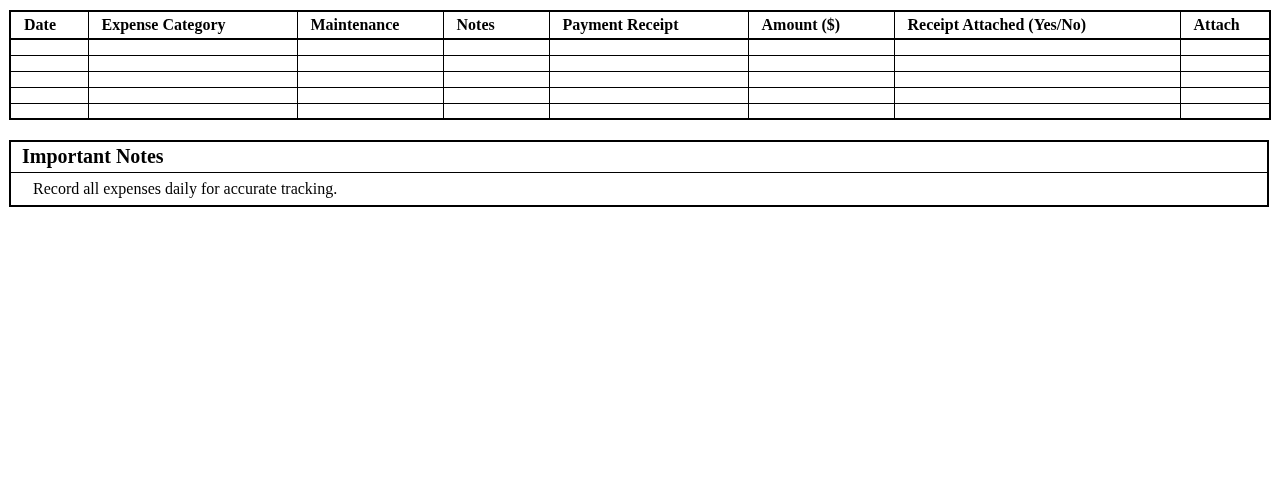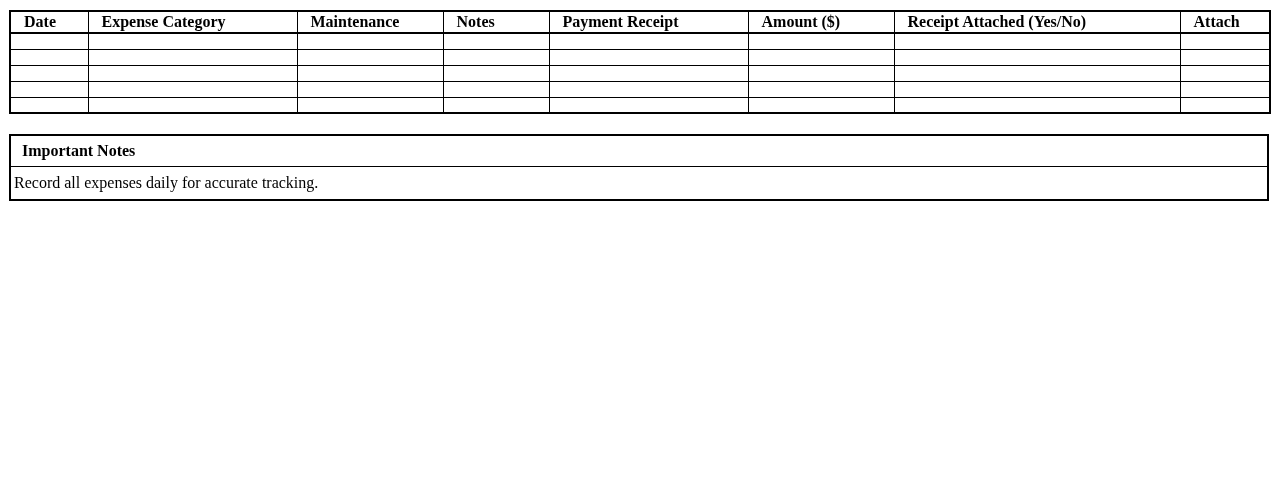--- a/index.html
+++ b/index.html
@@ -30,21 +30,21 @@
   #expense-table {
     border: 2px solid var(--border-color);
   }
   #expense-table th {
     border: 1px solid var(--border-color);
     border-bottom: 2px solid var(--border-color);
     font-size: 16px;
     font-weight: bold;
     text-align: left;
     vertical-align: middle;
-    height: 22px;
+    height: 28px;
     padding: 0 4px 0 13px;
     white-space: nowrap;
     overflow: hidden;
   }
   #expense-table td {
     border: 1px solid var(--border-color);
     height: 16px;
     padding: 0 4px 0 13px;
     font-size: 11px;
     line-height: 1;
@@ -58,35 +58,35 @@
   col.c-amount      { width: 146px; }
   col.c-receipt     { width: 286px; }
   col.c-notes       { width: 90px;  }
   
   #notes-table {
     border: 2px solid var(--border-color);
     margin-top: 20px;
   }
   #notes-table th {
     border: 1px solid var(--border-color);
-    font-size: 16px;
+    font-size: 20px;
     font-weight: bold;
     text-align: left;
     vertical-align: middle;
     height: 31px;
     padding: 0 4px 0 11px;
   }
   #notes-table td {
     border: 1px solid var(--border-color);
     font-size: 16px;
     font-weight: normal;
     text-align: left;
     vertical-align: middle;
     height: 34px;
-    padding: 0 4px 0 3px;
+    padding: 0 4px 0 22px;
     margin-top: 44px;
   }
 </style>
 </head>
 <body>
 
 <div class="page">
 
   <table id="expense-table">
     <colgroup>

